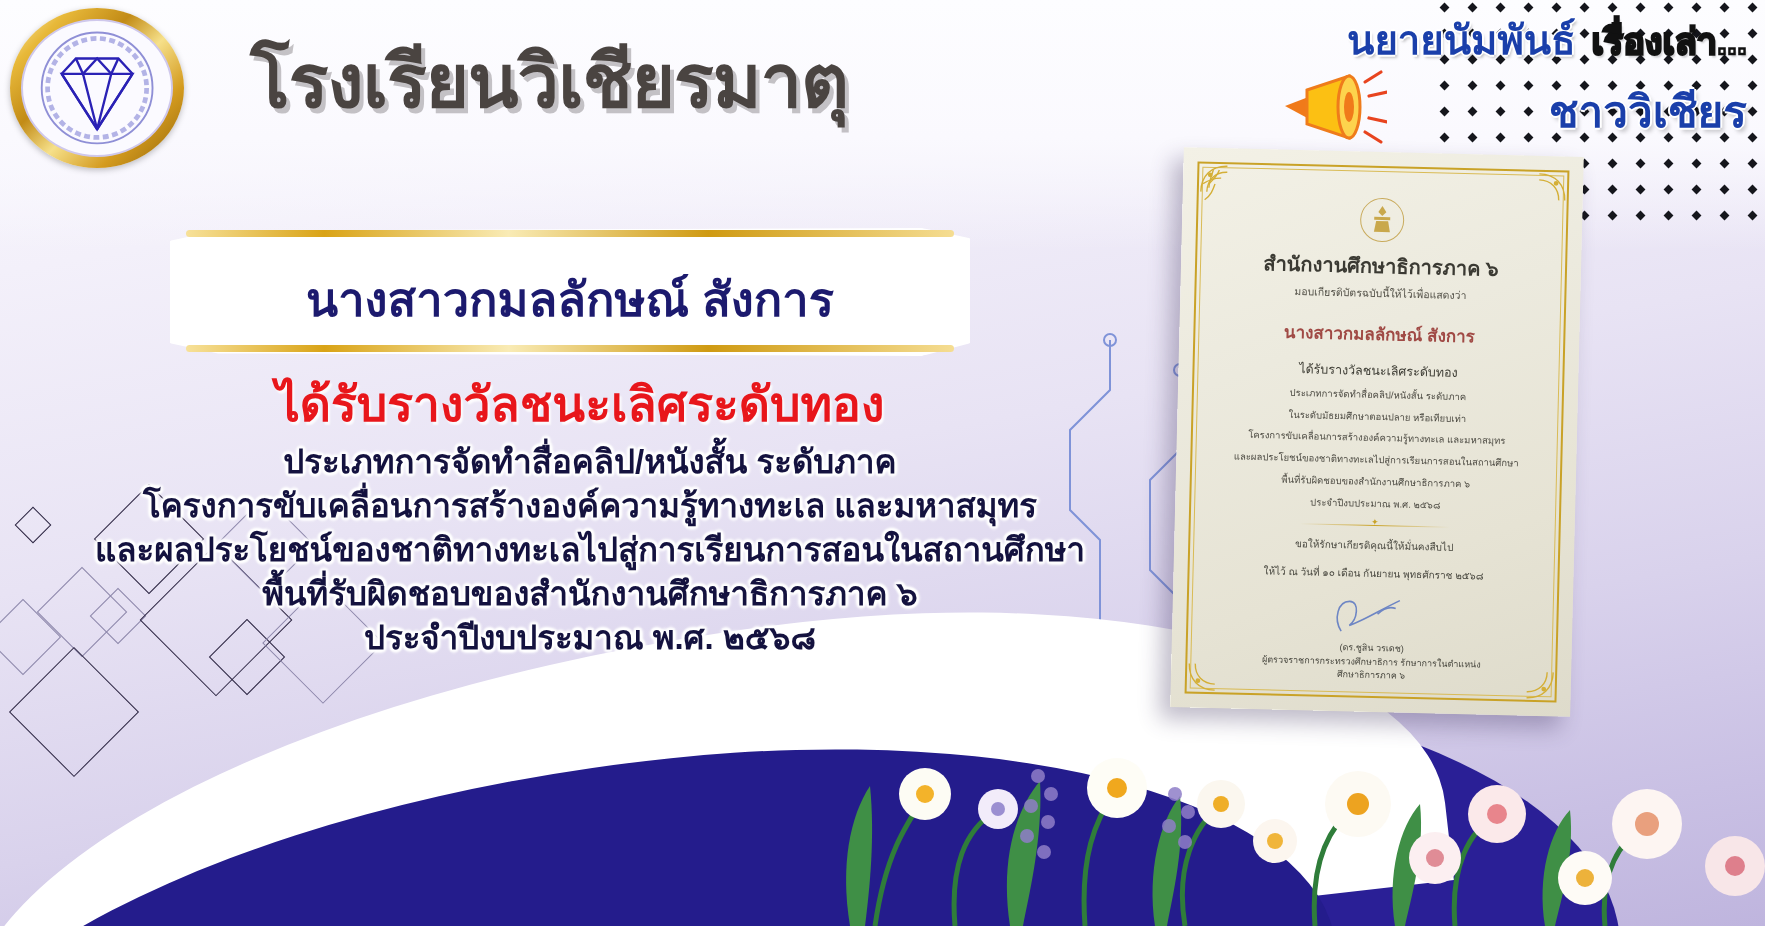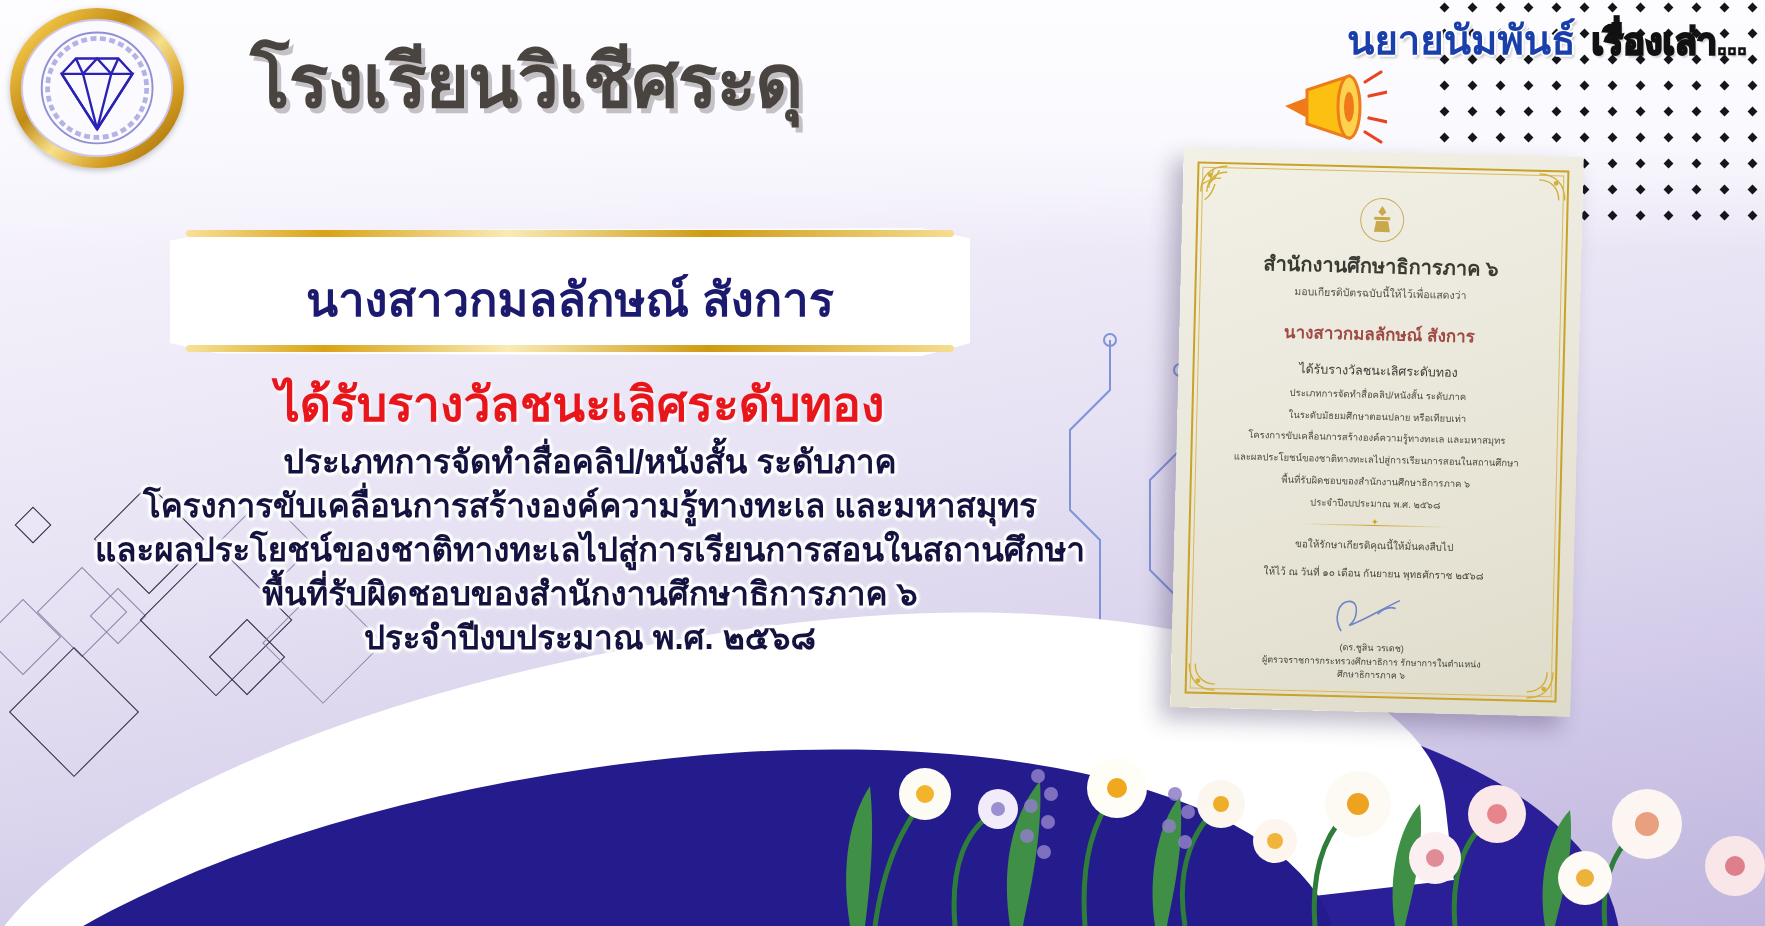--- a/index.html
+++ b/index.html
@@ -271,26 +271,27 @@
           <path d="M20 38 L80 38 L50 85 Z"></path>
           <path d="M20 38 L32 25 L68 25 L80 38"></path>
           <path d="M32 25 L38 38 L50 25 L62 38 L68 25"></path>
           <path d="M38 38 L50 85 L62 38"></path>
           <path d="M20 38 L50 85 M80 38 L50 85"></path>
         </g>
       </svg>
     </div>
   </div>
 
-  <div class="school-name">โรงเรียนวิเชีศระดุ</div>
+  <div class="school-name">โรงเรียนวิเชียรมาตุ</div>
 
   <div class="pr-block">
     <div class="pr-line1">
       <span>นยายนัมพันธ์</span><span class="pr-tale">เรื่องเล่า...</span>
     </div>
+    <div class="pr-line2">ชาววิเชียร</div>
     <div class="megaphone">
       <svg viewBox="0 0 110 86">
         <path d="M8 44 L34 34 L34 58 Z" fill="#f07a1a"></path>
         <path d="M30 28 L72 14 L72 76 L30 62 Z" fill="#fcc013" stroke="#ef7c1b" stroke-width="3"></path>
         <ellipse cx="72" cy="45" rx="11" ry="31" fill="#fdd34d" stroke="#ef7c1b" stroke-width="3"></ellipse>
         <ellipse cx="72" cy="45" rx="5" ry="15" fill="#f07a1a"></ellipse>
         <g stroke="#e8441f" stroke-width="3.2" stroke-linecap="round">
           <path d="M88 20 L104 10"></path>
             <path d="M92 34 L110 30"></path>
           <path d="M92 56 L110 60"></path>

